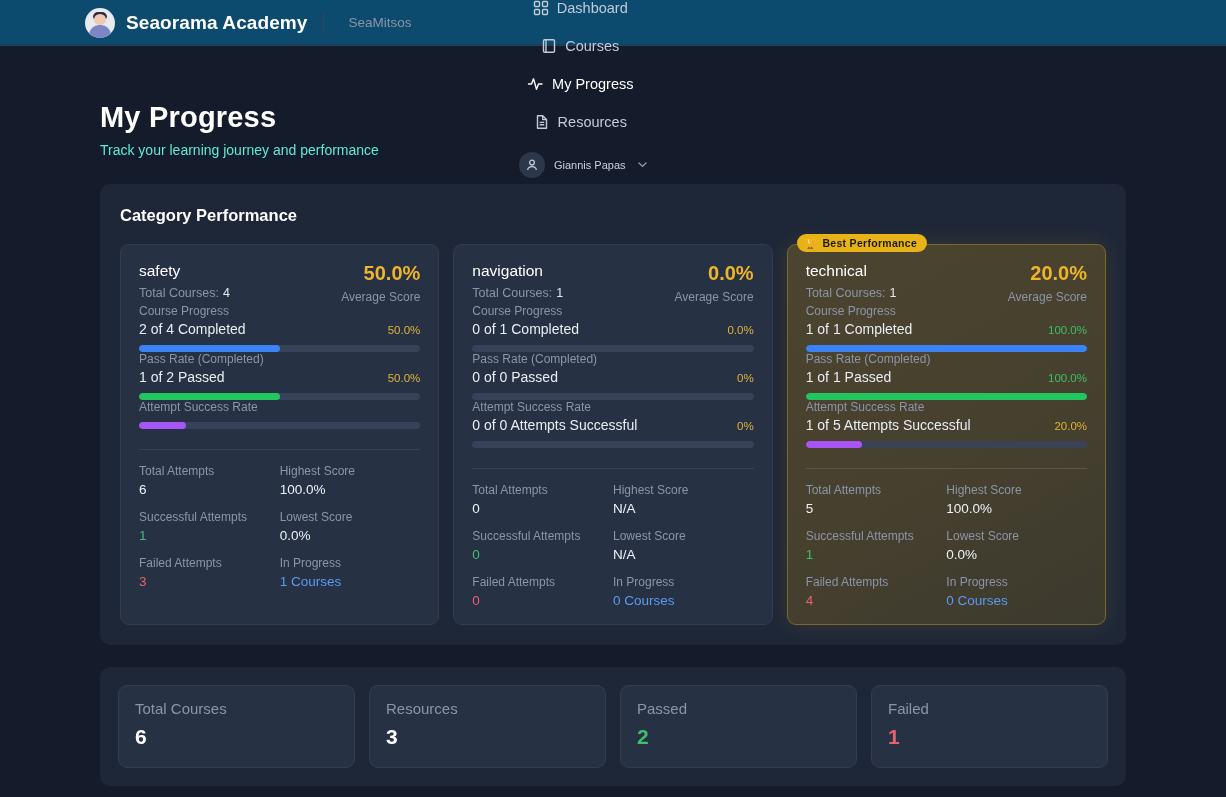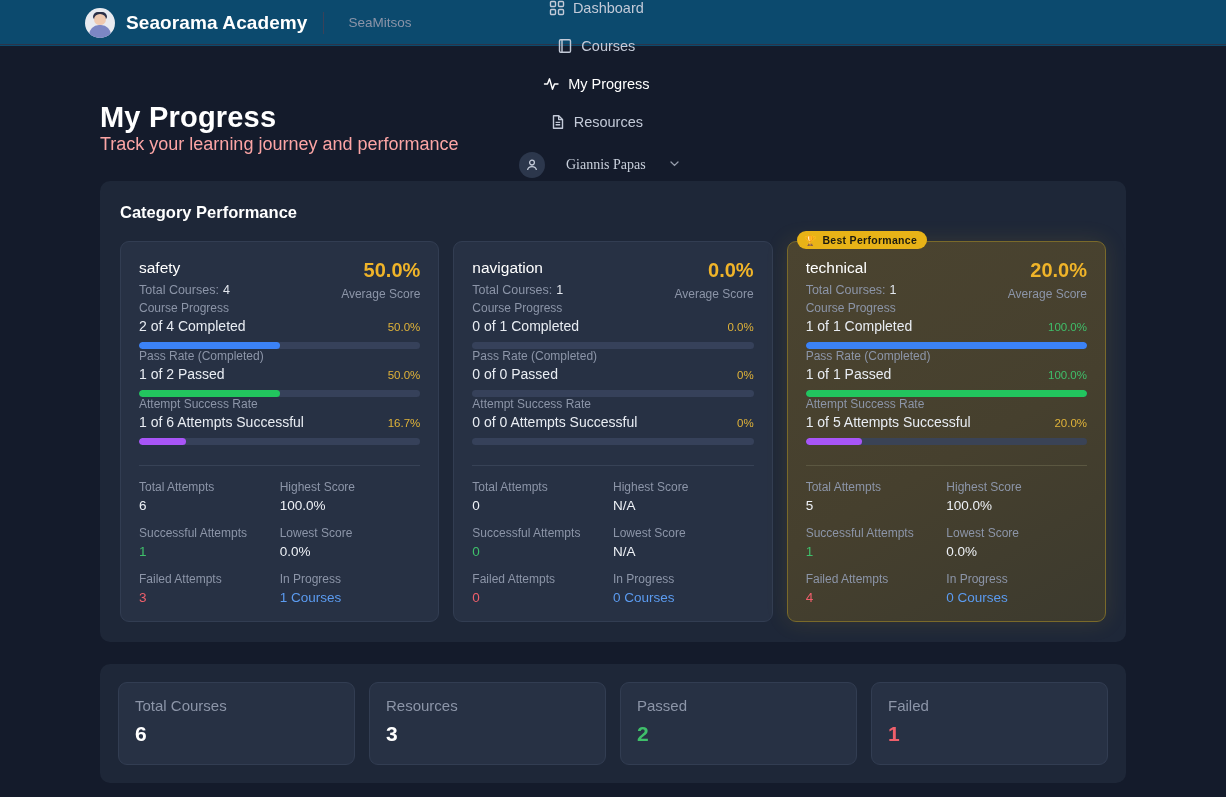--- a/index.html
+++ b/index.html
@@ -48,39 +48,39 @@
     display: flex; align-items: center; gap: 22px; flex-direction: column;
   }
   .nav-item {
     display: flex; align-items: center; gap: 8px;
     color: #c3cad8; font-size: 14.5px; cursor: pointer;
   }
   .nav-item.active { color: #ffffff; }
   .nav-item svg { display: block; }
 
   .user-menu {
-    display: flex; align-items: center; gap: 21px;
-    color: #c9d0dc; font-size: 14px; cursor: pointer; margin-left: 6px; font-family: Liberation Serif, serif;
+    display: flex; align-items: center; gap: 9px;
+    color: #c9d0dc; font-size: 11px; cursor: pointer; margin-left: 6px;
   }
   .user-bubble {
     width: 26px; height: 26px; border-radius: 50%;
     background: #2c3purple; background: #2d3purple;
     background: #2e3purple;
     background: #2c374c;
     display: flex; align-items: center; justify-content: center;
   }
   .chev { margin-left: 2px; opacity: .75; }
 
   
   .page { padding: 0 100px; }
   .page-title {
     color: #ffffff; font-size: 29px; font-weight: bold;
     margin-top: 55px; letter-spacing: .2px;
   }
-  .page-sub { color: #fca5a5; font-size: 18px; margin-top: 0; }
+  .page-sub { color: #5eead4; font-size: 14px; margin-top: 8px; }
 
   .panel {
     background: #1e2738; border-radius: 10px;
     margin-top: 26px; padding: 22px 20px 20px 20px;
   }
   .panel-title { color: #ffffff; font-size: 16.5px; font-weight: bold; }
 
   .cards {
     display: grid; grid-template-columns: repeat(3, 1fr); gap: 14px;
     margin-top: 19px;
@@ -262,24 +262,20 @@
             <div class="metric-row">
               <span class="metric-text">1 of 2 Passed</span>
               <span class="metric-pct">50.0%</span>
             </div>
             <div class="bar">
               <div class="bar-fill green" style="width:50%"></div>
             </div>
           </div>
           <div class="metric">
             <div class="metric-label">Attempt Success Rate</div>
-            <div class="metric-row">
-              <span class="metric-text">1 of 6 Attempts Successful</span>
-              <span class="metric-pct">16.7%</span>
-            </div>
             <div class="bar">
               <div class="bar-fill purple" style="width:16.7%"></div>
             </div>
           </div>
           <div class="divider"></div>
           <div class="stats">
             <div>
               <div class="stat-lbl">Total Attempts</div>
               <div class="stat-val ">6</div>
             </div>

